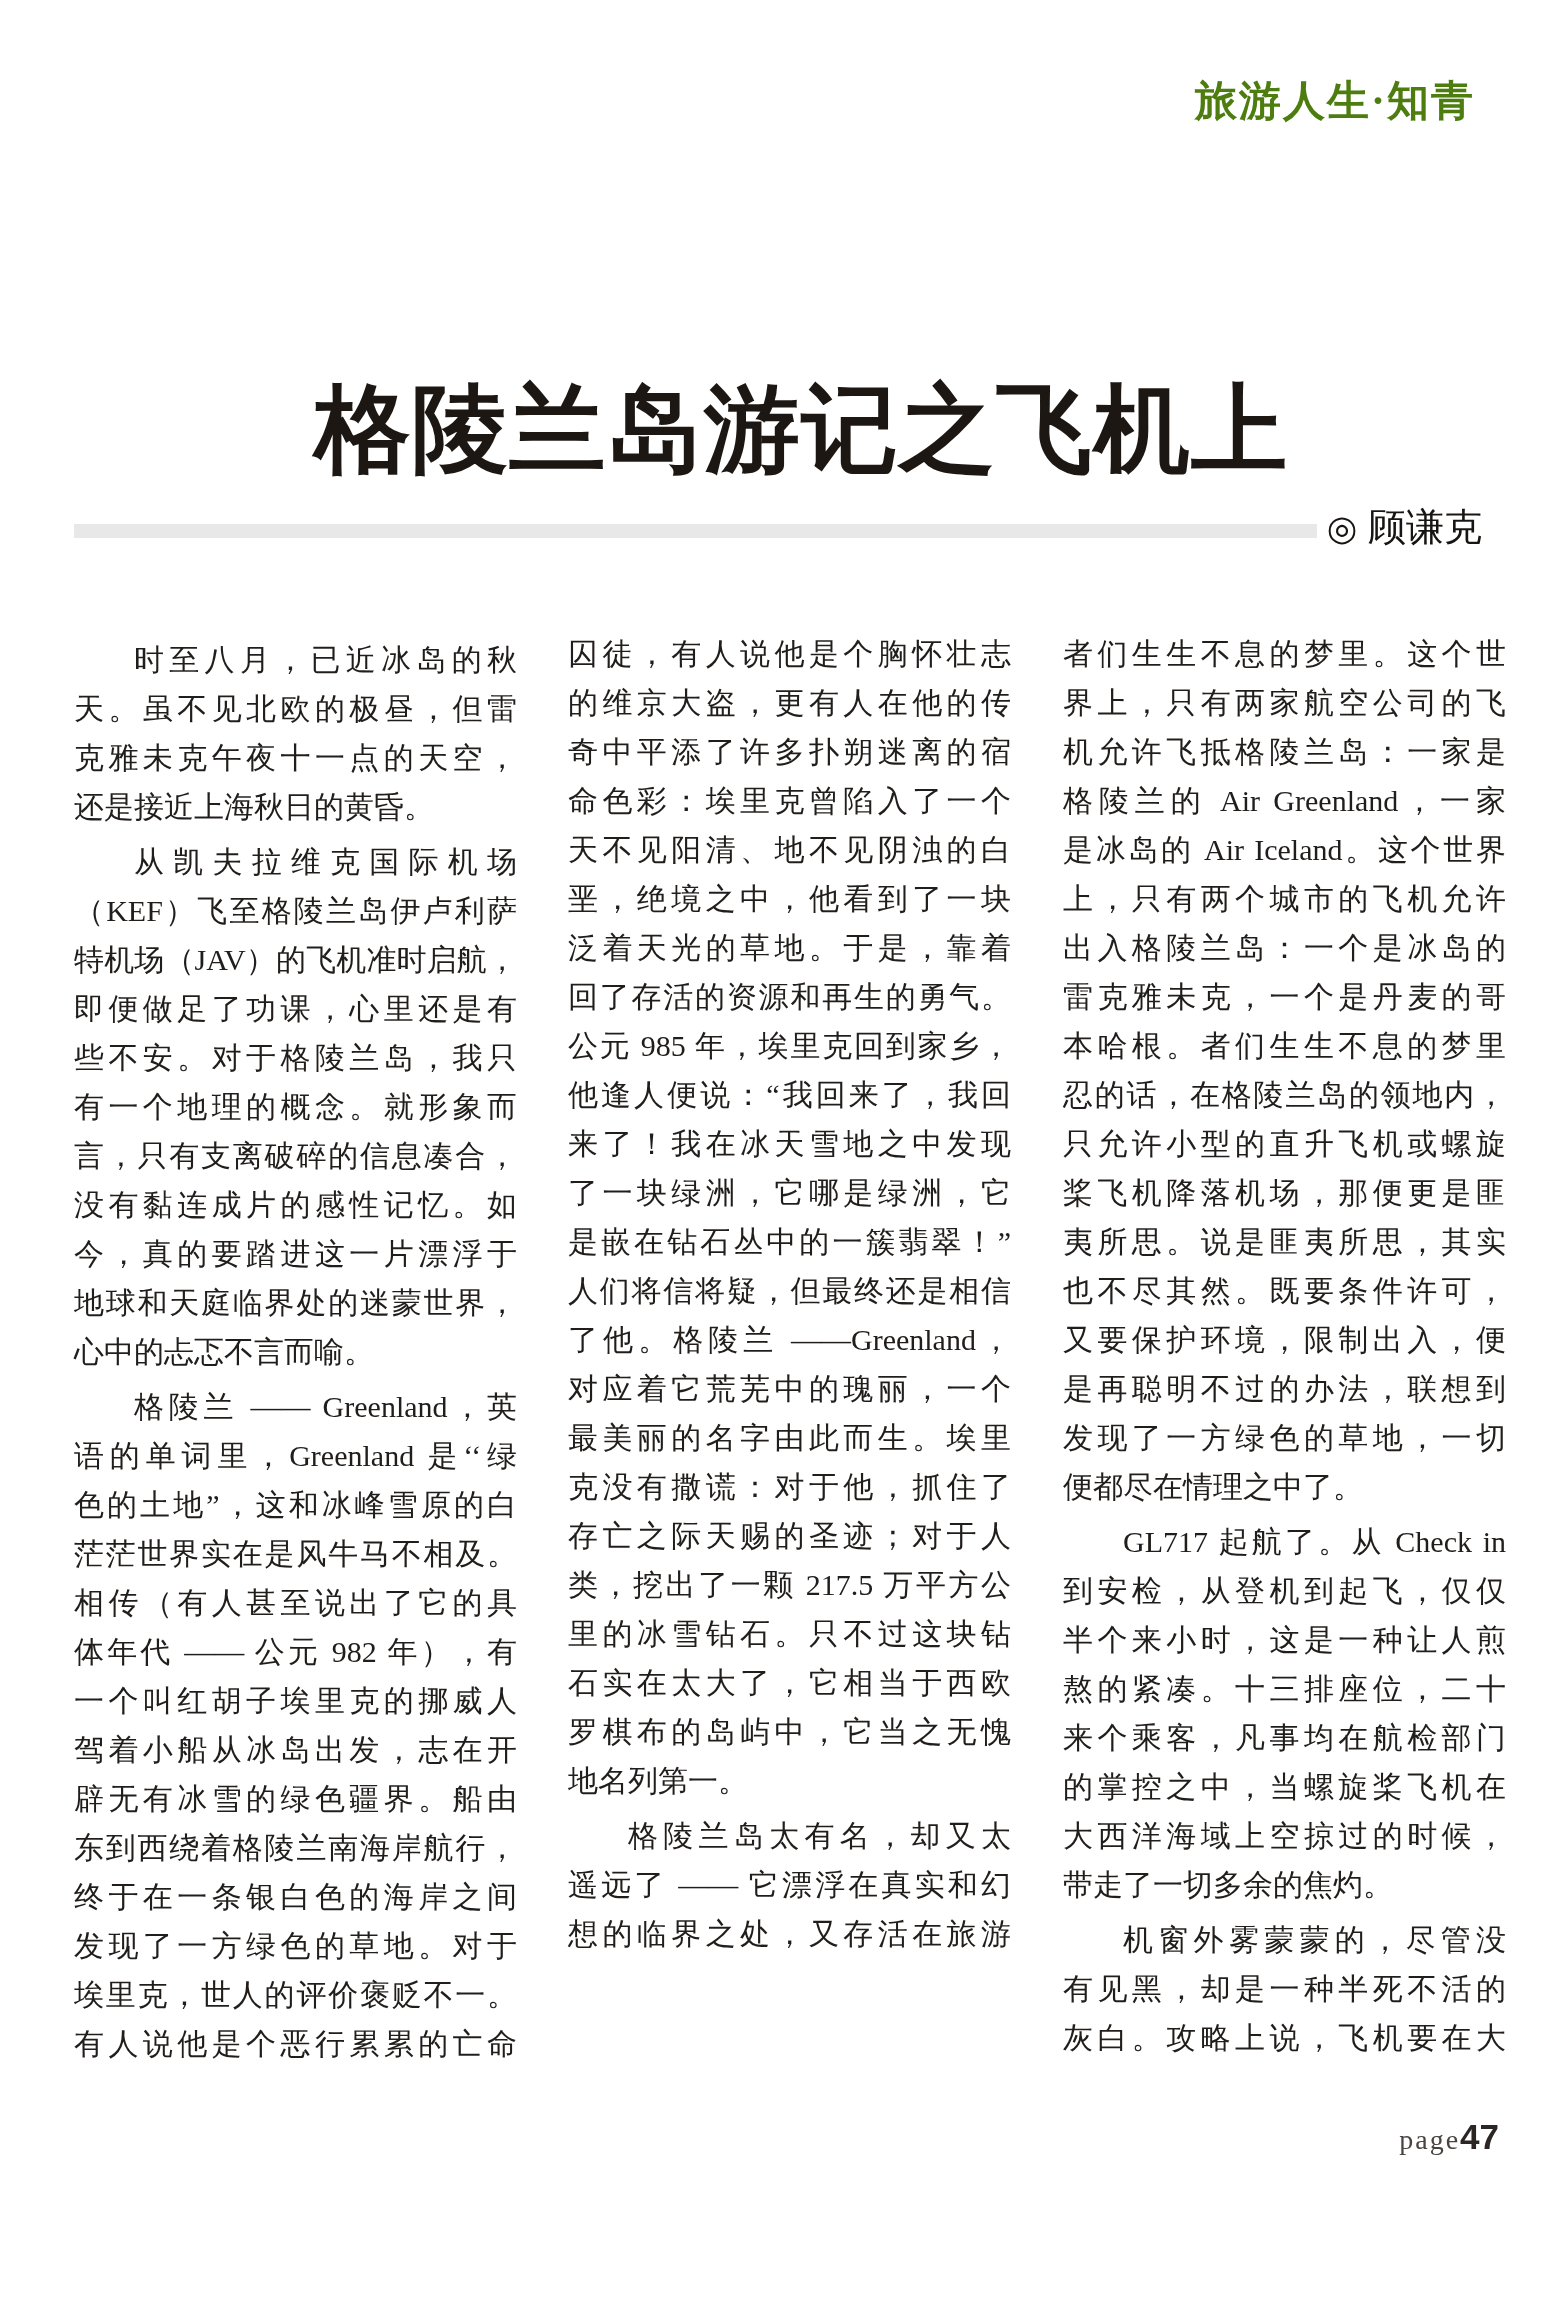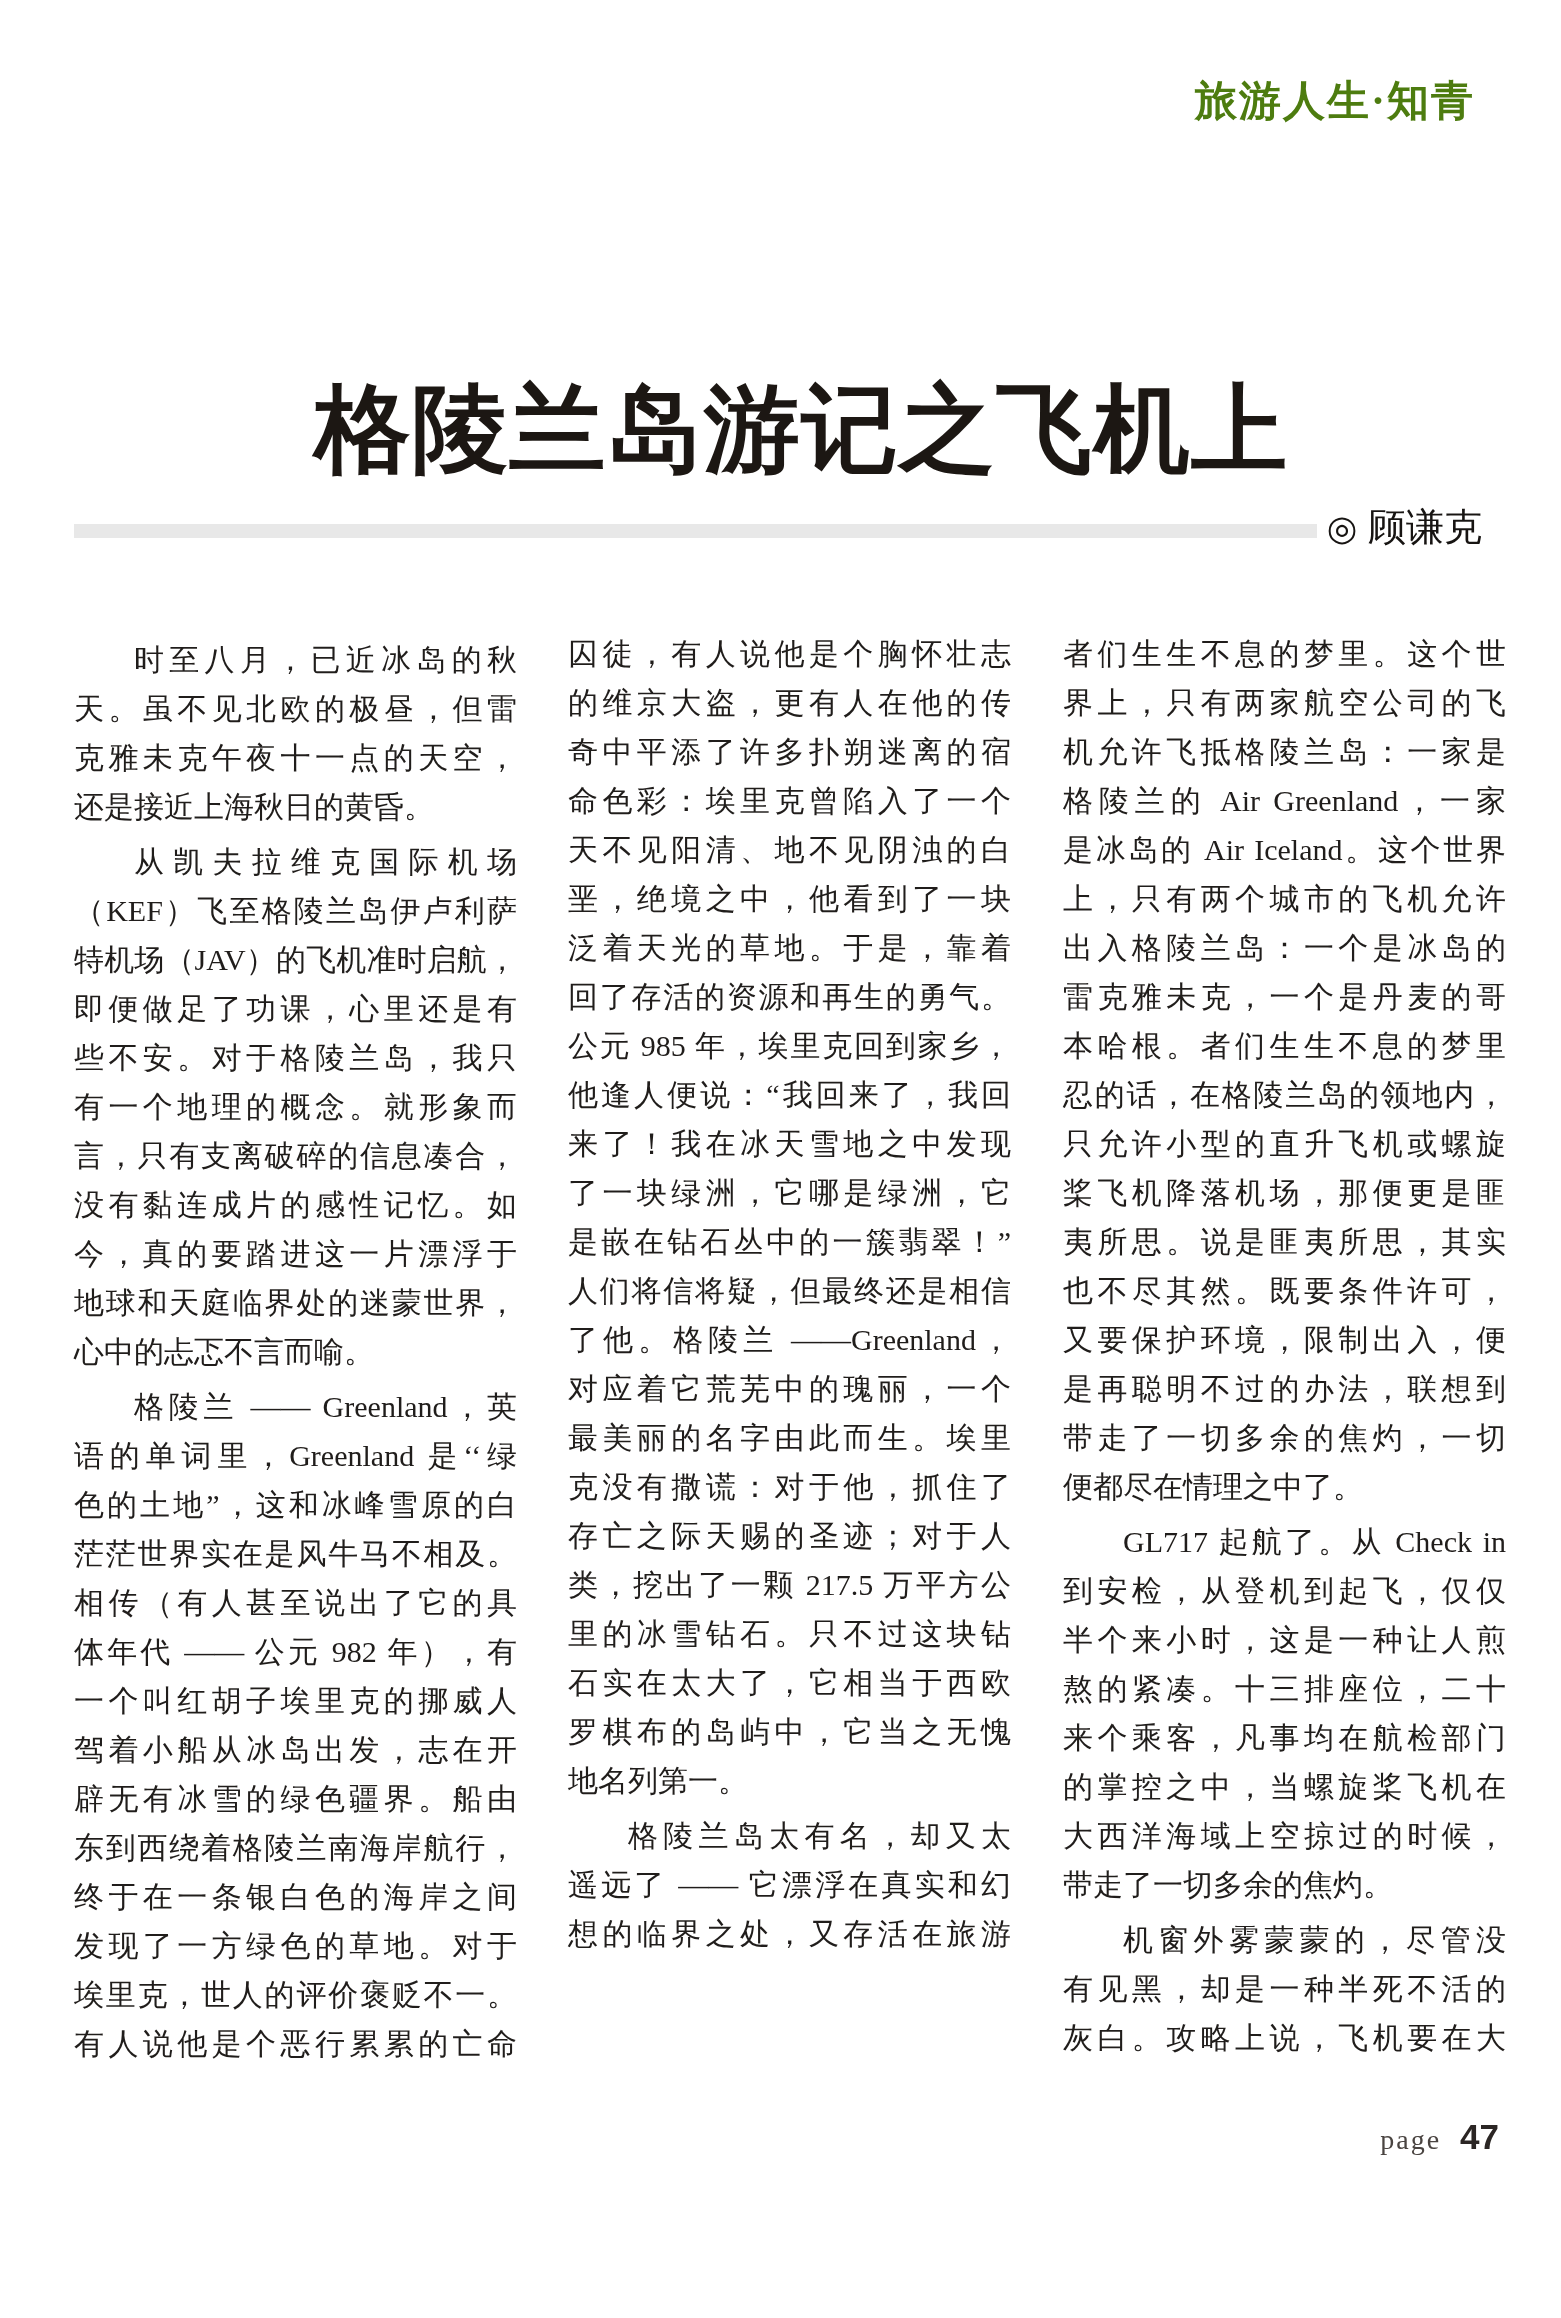--- a/index.html
+++ b/index.html
@@ -48,21 +48,20 @@
     position:absolute;top:2117px;right:63px;
     white-space:nowrap;
   }
   .footer .pglabel{
     font-size:28px;color:#4a4441;letter-spacing:2px;
     font-family:"Liberation Serif", serif;
   }
   .footer .pgnum{
     font-size:35px;color:#2b2624;font-weight:600;
     font-family:"Liberation Sans", sans-serif;
-    margin-left:19px;
   }
 </style>
 </head>
 <body>
 
 <div class="section-header">旅游人生·知青</div>
 
 <h1 class="article-title">格陵兰岛游记之飞机上</h1>
 
 <div class="byline">
@@ -142,21 +141,21 @@
   <div class="line">出入格陵兰岛：一个是冰岛的</div>
   <div class="line">雷克雅未克，一个是丹麦的哥</div>
   <div class="line">本哈根。者们生生不息的梦里</div>
   <div class="line">忍的话，在格陵兰岛的领地内，</div>
   <div class="line">只允许小型的直升飞机或螺旋</div>
   <div class="line">桨飞机降落机场，那便更是匪</div>
   <div class="line">夷所思。说是匪夷所思，其实</div>
   <div class="line">也不尽其然。既要条件许可，</div>
   <div class="line">又要保护环境，限制出入，便</div>
   <div class="line">是再聪明不过的办法，联想到</div>
-  <div class="line">带走了一切多余的焦灼，一切</div>
+  <div class="line">发现了一方绿色的草地，一切</div>
   <div class="line pend">便都尽在情理之中了。</div>
   <div class="line ind">GL717 起航了。从 Check in</div>
   <div class="line">到安检，从登机到起飞，仅仅</div>
   <div class="line">半个来小时，这是一种让人煎</div>
   <div class="line">熬的紧凑。十三排座位，二十</div>
   <div class="line">来个乘客，凡事均在航检部门</div>
   <div class="line">的掌控之中，当螺旋桨飞机在</div>
   <div class="line">大西洋海域上空掠过的时候，</div>
   <div class="line pend">带走了一切多余的焦灼。</div>
   <div class="line ind">机窗外雾蒙蒙的，尽管没</div>

